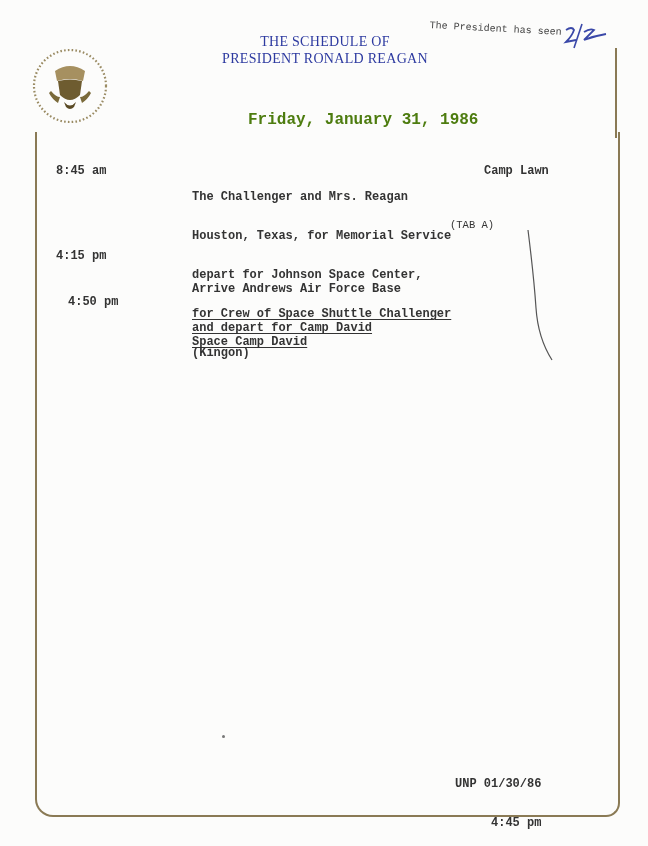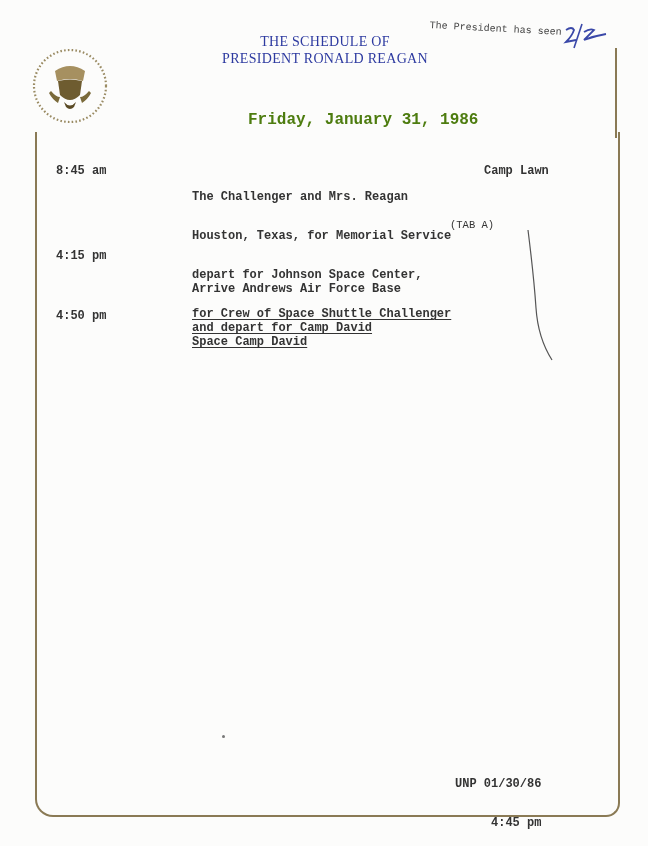--- a/index.html
+++ b/index.html
@@ -87,35 +87,36 @@
 </svg>
 
 <div class="date">Friday, January 31, 1986</div>
 
 <div class="time mono" style="top:165px;">8:45 am</div>
 <div class="event mono" style="top:165px;">
   <div>The Challenger and Mrs. Reagan</div>
   <div>Houston, Texas, for Memorial Service</div>
   <div>depart for Johnson Space Center,</div>
   <div class="u">for Crew of Space Shuttle Challenger</div>
+  <div>(Kingon)</div>
 </div>
 <div class="location mono">Camp Lawn</div>
 <div class="tab mono">(TAB A)</div>
 
 <svg class="pen-line" viewBox="0 0 40 135">
   <path d="M8 2 Q14 50 16 80 Q18 110 32 132" fill="none" stroke="#555" stroke-width="1.2"></path>
 </svg>
 
 <div class="time mono" style="top:250px;">4:15 pm</div>
 <div class="event mono" style="top:257px;">
   <div>Arrive Andrews Air Force Base</div>
   <div class="u">and depart for Camp David</div>
 </div>
 
-<div class="time mono" style="top:310px;">4:50 pm</div>
+<div class="time mono" style="top:296px;margin-left:12px;">4:50 pm</div>
 <div class="event mono" style="top:310px;">
   <div class="u">Space Camp David</div>
 </div>
 
 <div class="dot"></div>
 
 <div class="footer mono">
   <div>UNP 01/30/86</div>
   <div>4:45 pm</div>
 </div>

